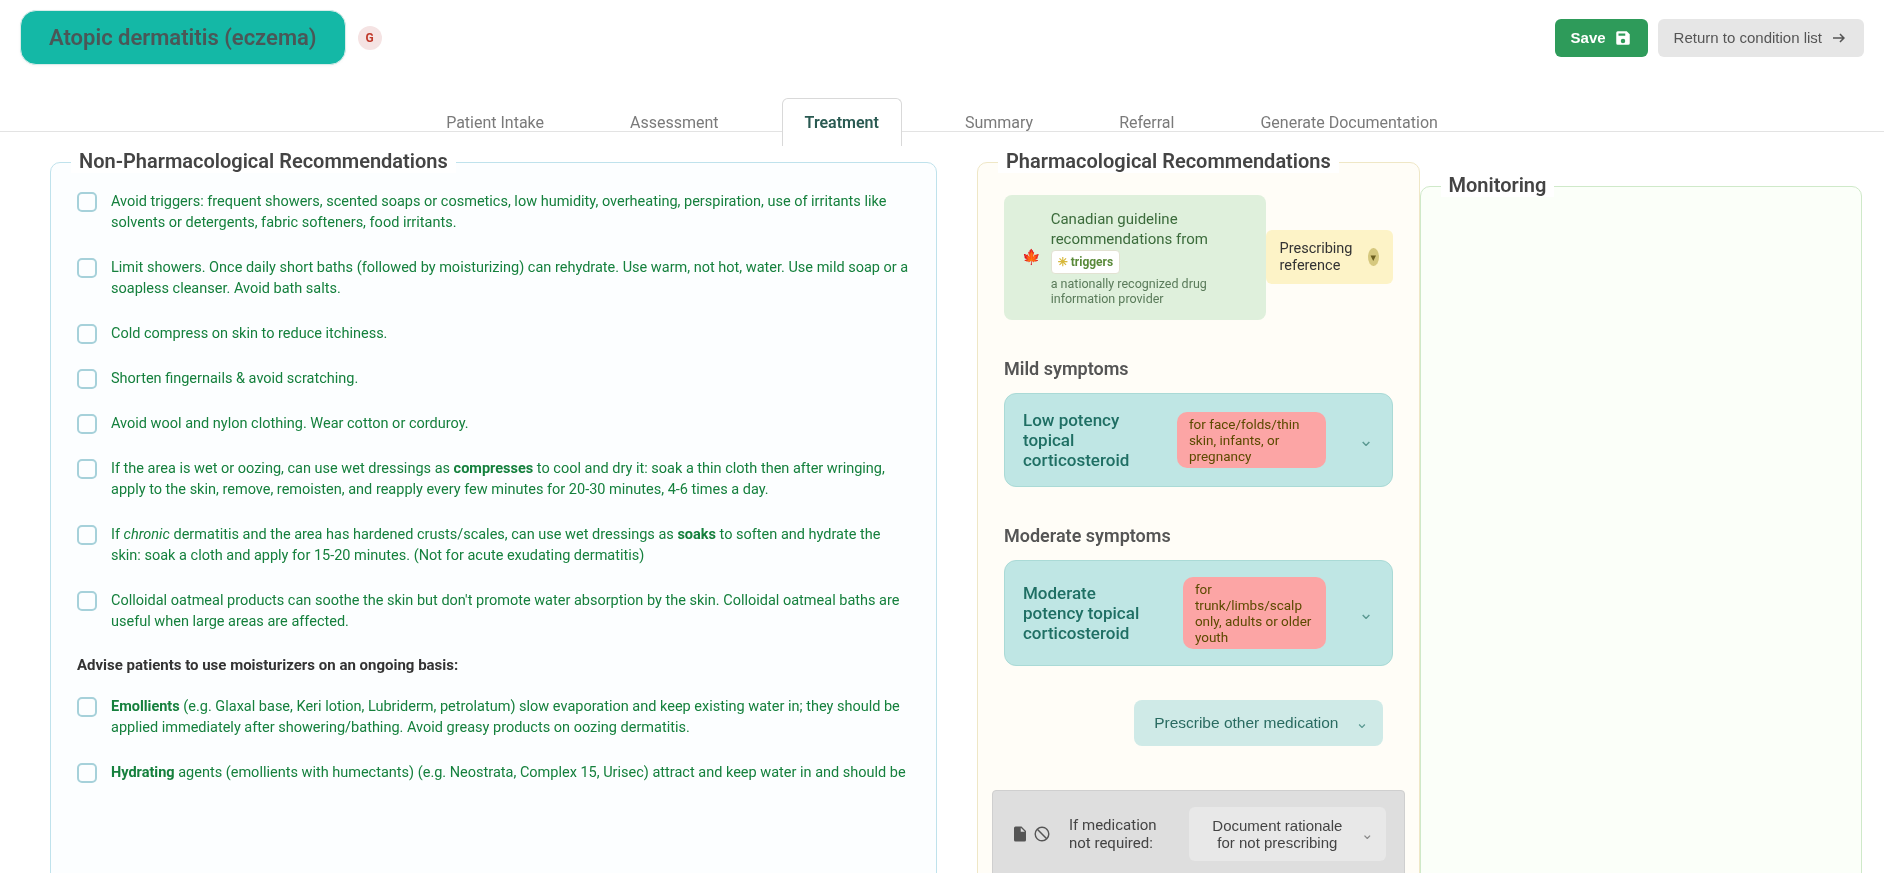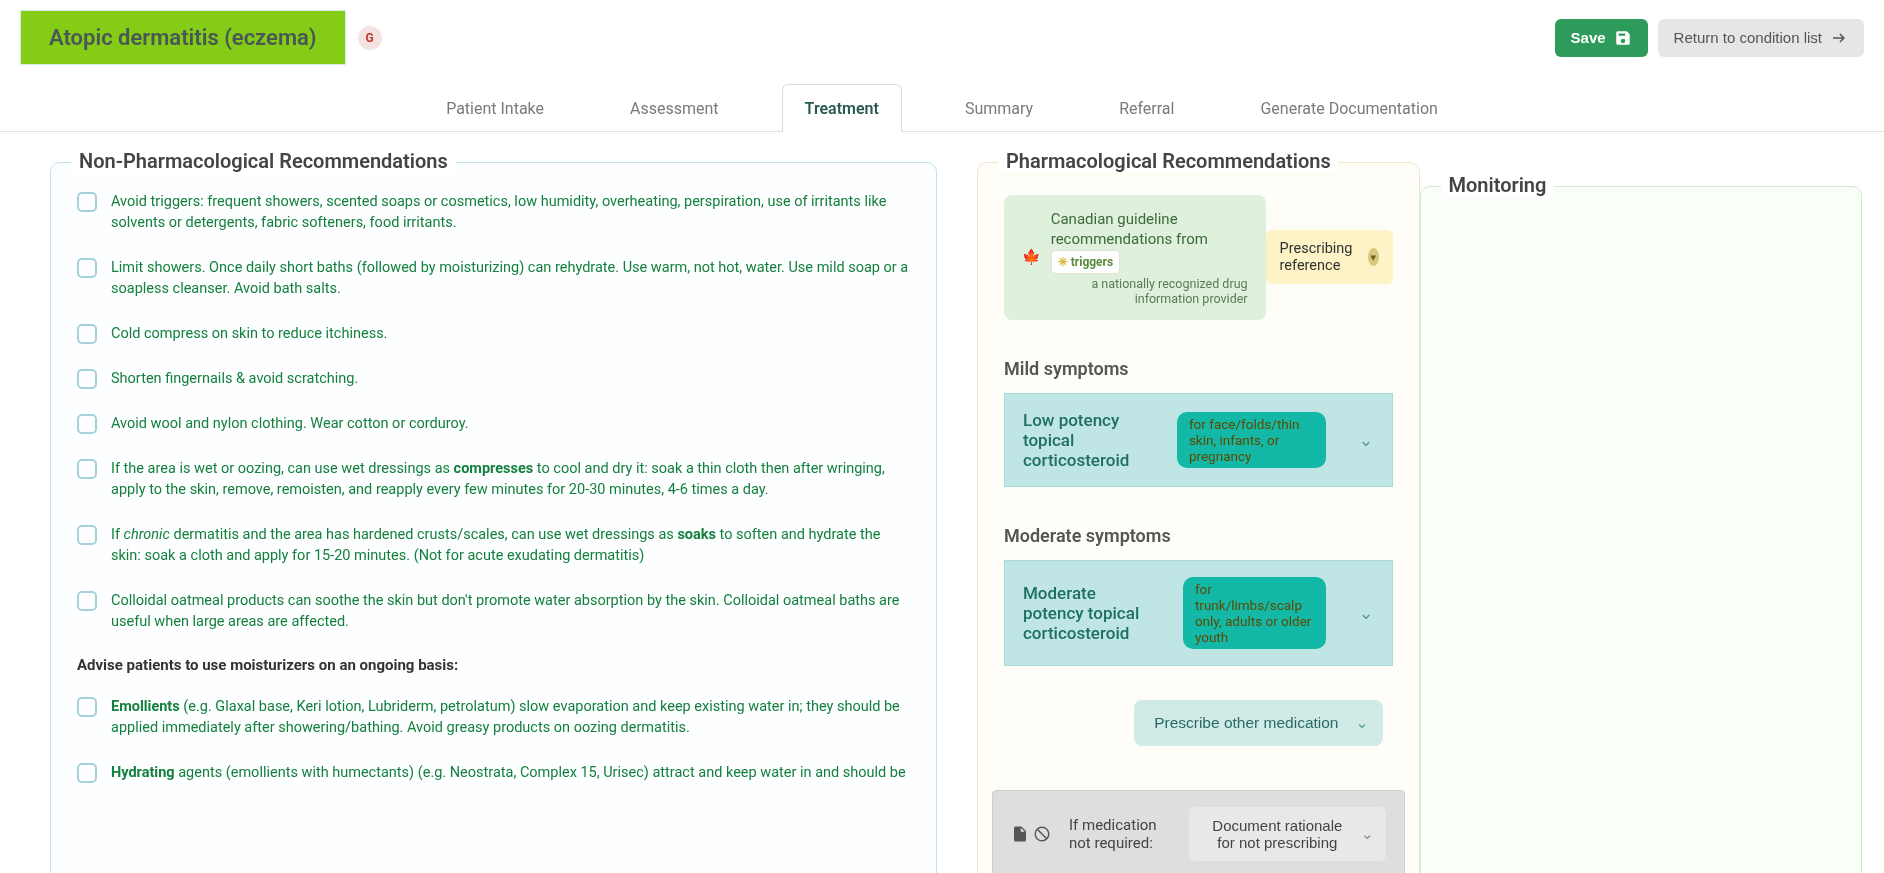--- a/index.html
+++ b/index.html
@@ -11,23 +11,23 @@
     width: 1884px;
   }
   .topbar {
     display: flex;
     align-items: center;
     justify-content: space-between;
     padding: 10px 20px 0 20px;
   }
   .left-group { display: flex; align-items: center; gap: 12px; }
   .title-chip {
-    background: #84cc16;
+    background: #14b8a6;
     border: 1px solid #d8ecea;
-    border-radius: 0;
+    border-radius: 16px;
     padding: 14px 28px;
     font-size: 22px;
     font-weight: 600;
     color: #4a5757;
     box-shadow: 0 1px 3px rgba(0,0,0,0.04);
   }
   .small-circle {
     width: 24px; height: 24px; border-radius: 50%;
     background: #f5e3e3; color: #c0392b;
     display: flex; align-items: center; justify-content: center;
@@ -48,21 +48,21 @@
   }
   .tabs-row {
     display: flex; justify-content: center; gap: 40px;
     border-bottom: 1px solid #e3e3e3;
     margin-top: 18px;
   }
   .tab {
     padding: 14px 22px; color: #7a7a7a; font-size: 16px;
     cursor: pointer; border: 1px solid transparent;
     border-bottom: none; border-radius: 6px 6px 0 0;
-    position: relative; top: 1px;
+    position: relative; top: 15px;
   }
   .tab.active {
     background: #fff; color: #2a5a52; font-weight: 600;
     border-color: #d9d9d9;
   }
   .main-columns {
     display: flex; gap: 40px; padding: 30px 22px;
   }
   .panel {
     flex: 1; border-radius: 10px; padding: 0 0 18px 0;
@@ -101,21 +101,21 @@
   .guide-banner {
     margin: 8px 26px 0 26px;
     display: flex; align-items: center; justify-content: space-between;
   }
   .guide-pill {
     background: #dff0dc; border-radius: 8px; padding: 14px 18px;
     display: flex; align-items: center; gap: 10px;
   }
   .maple { color: #c0392b; font-size: 15px; }
   .guide-text { color: #3b6b3b; font-size: 15px; line-height: 1.35; }
-  .guide-sub { display:block; font-size: 12.5px; color: #5a7b5a; text-align: right; margin-top:2px;}
+  .guide-sub { display:block; font-size: 12.5px; color: #5a7b5a; margin-top:2px;}
   .medsask-badge {
     background: #fff; border: 1px solid #e2e2d2; border-radius: 4px;
     padding: 3px 6px; font-size: 12px; color: #5a8a3a; font-weight: 700;
     display: inline-flex; align-items: center; gap: 3px;
   }
   .sun { color: #d7b83a; font-size: 12px; }
   .ref-pill {
     background: #fdf3c7; border-radius: 6px; padding: 10px 14px;
     color: #333; font-size: 14.5px; display: inline-flex; align-items:center; gap:8px;
     cursor: pointer;
@@ -124,27 +124,27 @@
     width: 18px; height: 18px; border-radius: 50%; background: #d6c87e;
     display: inline-flex; align-items: center; justify-content: center;
     color: #6b5e20; font-size: 11px;
   }
   .section-label {
     margin: 38px 26px 14px 26px;
     font-size: 18px; font-weight: 600; color: #555;
   }
   .med-card {
     margin: 0 26px; background: #bfe6e4;
-    border: 1px solid #aadad6; border-radius: 0;
+    border: 1px solid #aadad6; border-radius: 12px;
     padding: 16px 18px; display: flex; align-items: center; gap: 32px;
     cursor: pointer;
   }
   .med-title { color: #1f6f64; font-size: 17px; font-weight: 500; }
   .med-tag {
-    background: #14b8a6; border-radius: 10px; padding: 4px 12px;
+    background: #fca5a5; border-radius: 10px; padding: 4px 12px;
     font-size: 13.5px; color: #5c4a00;
   }
   .med-chevron {
     margin-left: auto; color: #5c9a93; font-size: 18px;
   }
   .other-med {
     margin: 34px 36px 0 26px; display: flex; justify-content: flex-end;
   }
   .other-med-btn {
     background: #cfeae7; border: none; border-radius: 8px;

